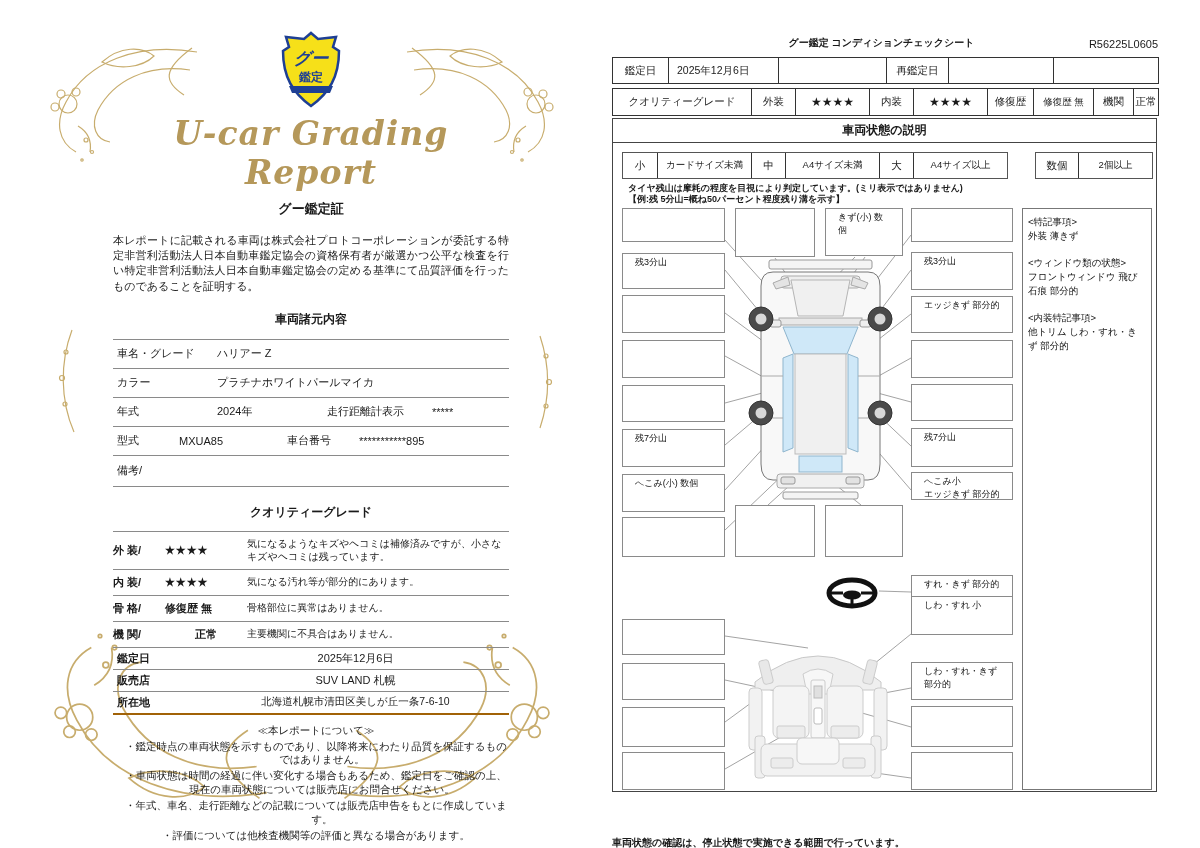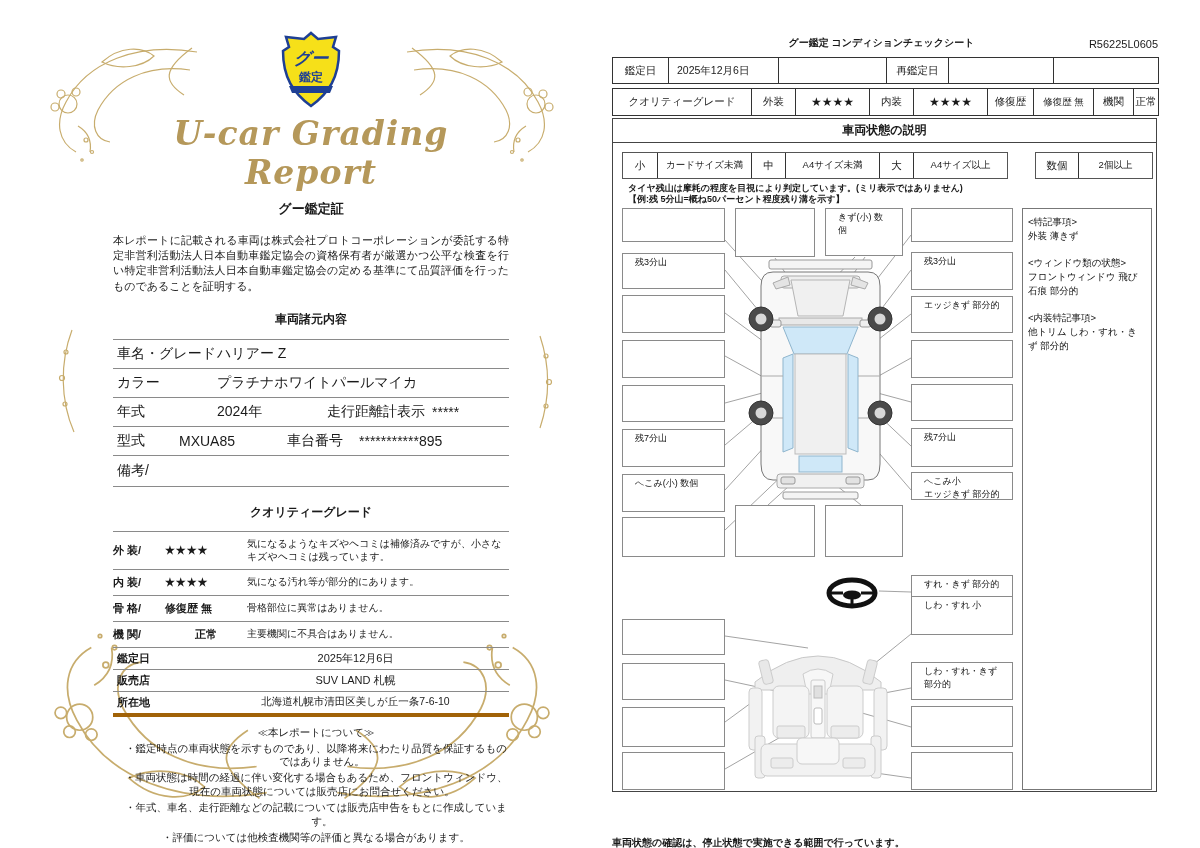--- a/index.html
+++ b/index.html
@@ -8,30 +8,30 @@
   .abs{position:absolute;}
   
   .lp{position:absolute;left:113px;top:30px;width:396px;}
   .badge-wrap{width:62px;margin:0 auto;}
   .report-title{text-align:center;font-family:"DejaVu Serif",serif;font-style:italic;
        font-weight:bold;font-size:33px;color:#b5985a;margin-top:4px;letter-spacing:1px;}
   .cert-sub{text-align:center;font-size:13px;font-weight:bold;margin-top:8px;}
   .intro{font-size:11px;line-height:1.38;margin-top:15px;text-align:justify;}
   .sec-title{text-align:center;font-size:12px;font-weight:bold;margin-top:17px;}
   .spec-table{margin-top:11px;}
-  .spec-row{display:flex;align-items:center;border-top:1px solid #8a8a8a;font-size:14px;
+  .spec-row{display:flex;align-items:center;border-top:1px solid #8a8a8a;font-size:11px;
        min-height:26px;padding:1px 0;}
   .spec-row:last-child{border-bottom:1px solid #8a8a8a;}
   .grade-row{display:flex;align-items:center;border-top:1px solid #8a8a8a;font-size:11px;
        padding:5px 0;}
   .grade-row .glabel{width:52px;font-weight:bold;flex:none;}
   .grade-row .gvalue{width:82px;flex:none;font-weight:bold;letter-spacing:1px;}
   .grade-row .gdesc{flex:1;font-size:10px;line-height:1.35;font-weight:normal;}
   .foot-row{display:flex;align-items:center;border-top:1px solid #8a8a8a;font-size:11px;min-height:21px;}
-  .foot-row:last-child{border-bottom:4px solid #a16207;}
+  .foot-row:last-child{border-bottom:2px solid #a16207;}
   .foot-row .flabel{width:85px;flex:none;font-weight:bold;padding-left:4px;}
   .foot-row .fvalue{flex:1;text-align:center;}
   .about{margin-top:9px;font-size:10.5px;line-height:1.32;padding-left:10px;text-align:center;}
   .about .item{padding-left:12px;text-indent:-12px;margin-top:2px;}
   
   .rp{position:absolute;left:603px;top:0;width:557px;height:848px;}
   .rp-title{position:absolute;top:36px;left:0;width:100%;text-align:center;
        font-weight:bold;font-size:10px;}
   .rp-id{position:absolute;top:38px;right:2px;font-size:11px;}
   .flex-table{display:flex;position:absolute;border:1px solid #333;background:#fff;}
@@ -158,21 +158,21 @@
     </div>
     <div class="foot-row">
       <span class="flabel">所在地</span>
       <span class="fvalue" style="font-size:10.5px;">北海道札幌市清田区美しが丘一条7-6-10</span>
     </div>
   </div>
 
   <div class="about">
     <div>≪本レポートについて≫</div>
     <div class="item">・鑑定時点の車両状態を示すものであり、以降将来にわたり品質を保証するものではありません。</div>
-    <div class="item">・車両状態は時間の経過に伴い変化する場合もあるため、フロントウィンドウ、現在の車両状態については販売店にお問合せください。</div>
+    <div class="item">・車両状態は時間の経過に伴い変化する場合もあるため、鑑定日をご確認の上、現在の車両状態については販売店にお問合せください。</div>
     <div class="item">・年式、車名、走行距離などの記載については販売店申告をもとに作成しています。</div>
     <div class="item">・評価については他検査機関等の評価と異なる場合があります。</div>
   </div>
 
 </div>
 
 <div class="rp">
 
   <div class="rp-title">グー鑑定  コンディションチェックシート</div>
   <div class="rp-id">R56225L0605</div>

